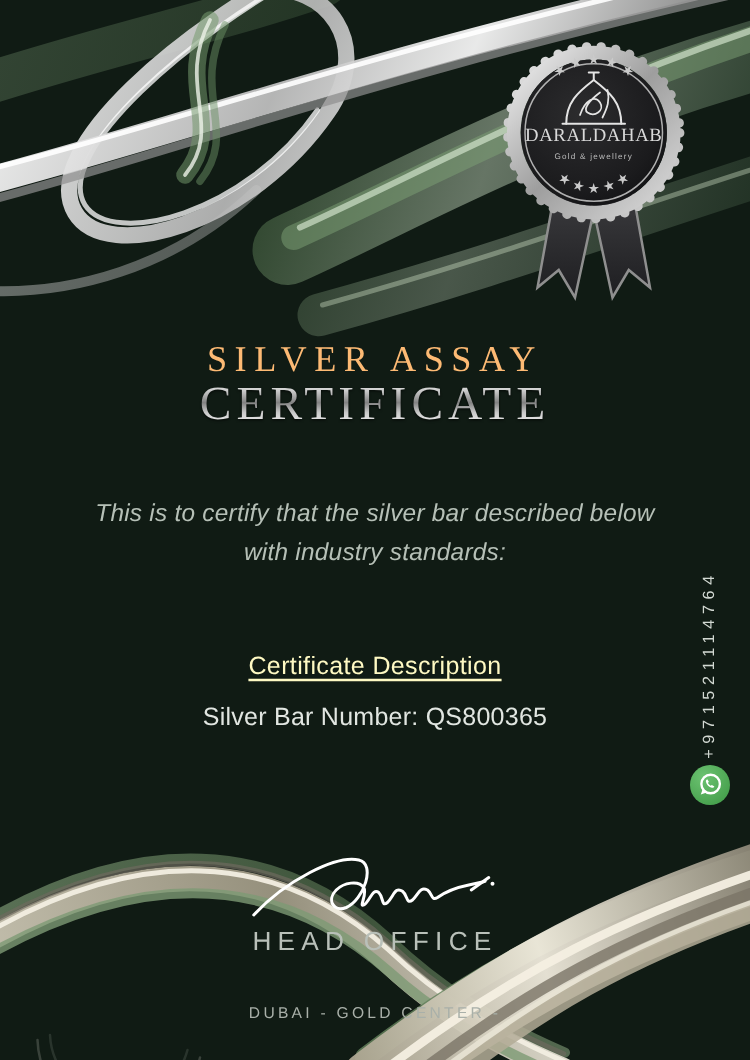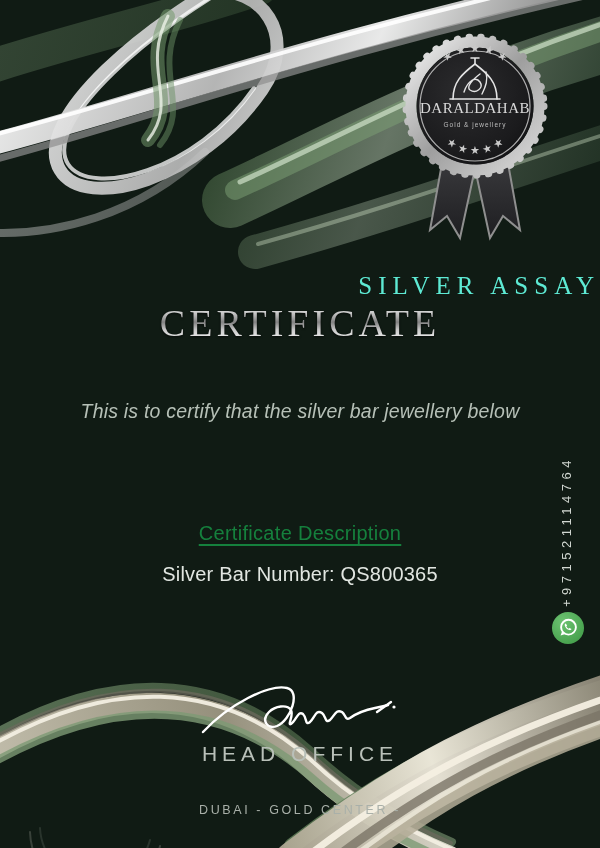--- a/index.html
+++ b/index.html
@@ -15,44 +15,43 @@
   #deco-top{top:0;}
   #deco-bottom{bottom:0;}
 
   .badge{position:absolute;left:402px;top:32px;width:146px;height:222px;z-index:3;}
 
   .centered{position:absolute;left:0;right:0;text-align:center;z-index:4;}
 
   .title-small{
     top:272px;
     font-family:"Liberation Serif", serif;
-    font-size:25px;letter-spacing:6px;
-    color:#5eead4;
-    text-align:right;
+    font-size:29px;letter-spacing:6px;
+    color:#fdba74;
   }
   .title-large{
     top:301px;
     font-family:"Liberation Serif", serif;
     font-size:38px;letter-spacing:4px;font-weight:500;
     background:linear-gradient(180deg,#f7f7f7 0%,#cfcfcf 25%,#828282 48%,#c9c9c9 66%,#f2f2f2 88%,#9c9c9c 100%);
     -webkit-background-clip:text;background-clip:text;
     -webkit-text-fill-color:transparent;color:transparent;
     filter:drop-shadow(0 1px 1px rgba(0,0,0,.65));
   }
   .intro{
     top:396px;
     font-style:italic;
     font-size:19.5px;line-height:31px;
     color:#b6c0b7;
     letter-spacing:.2px;
   }
   .desc-heading{
     top:522px;
     font-size:20px;
-    color:#15803d;
+    color:#fef9c3;
     text-decoration:underline;
     text-underline-offset:4px;
     letter-spacing:.3px;
   }
   .details{
     top:560px;
     font-size:20px;line-height:29.5px;
     color:#e1e6e1;
     letter-spacing:.2px;
   }
@@ -194,21 +193,22 @@
 
     <text x="73" y="81" text-anchor="middle" font-family="Liberation Serif, serif" font-size="15" letter-spacing="0.5" fill="#d9d9d9">DARALDAHAB</text>
     <text x="73" y="95" text-anchor="middle" font-family="Liberation Sans, sans-serif" font-size="6.5" letter-spacing="1" fill="#bdbdbd">Gold &amp; jewellery</text>
   </svg>
 </div>
 
 <div class="centered title-small">SILVER ASSAY</div>
 <div class="centered title-large">CERTIFICATE</div>
 
 <div class="centered intro">
-  <div>This is to certify that the silver bar jewellery below</div>
+  <div>This is to certify that the silver bar described below</div>
+  <div>with industry standards:</div>
 </div>
 
 <div class="centered desc-heading">Certificate Description</div>
 <div class="centered details">
   <div>Silver Bar Number: QS800365</div>
 </div>
 
 <svg class="signature" width="210" height="64" viewBox="0 0 210 64">
   <g fill="none" stroke="#ffffff" stroke-width="2.4" stroke-linecap="round" stroke-linejoin="round">
     <path d="M 8,56 C 34,28 74,8 92,12 C 106,15 96,44 82,50 C 72,54 66,44 74,36 C 80,30 92,28 96,34 C 99,39 92,50 96,48 C 101,45 103,34 108,38 C 112,42 110,50 115,46 C 120,41 121,33 127,37 C 131,40 130,48 135,44 C 140,39 141,33 147,36 C 151,39 150,45 155,42 C 162,37 170,34 180,32 C 185,31 190,30 193,29"></path>

